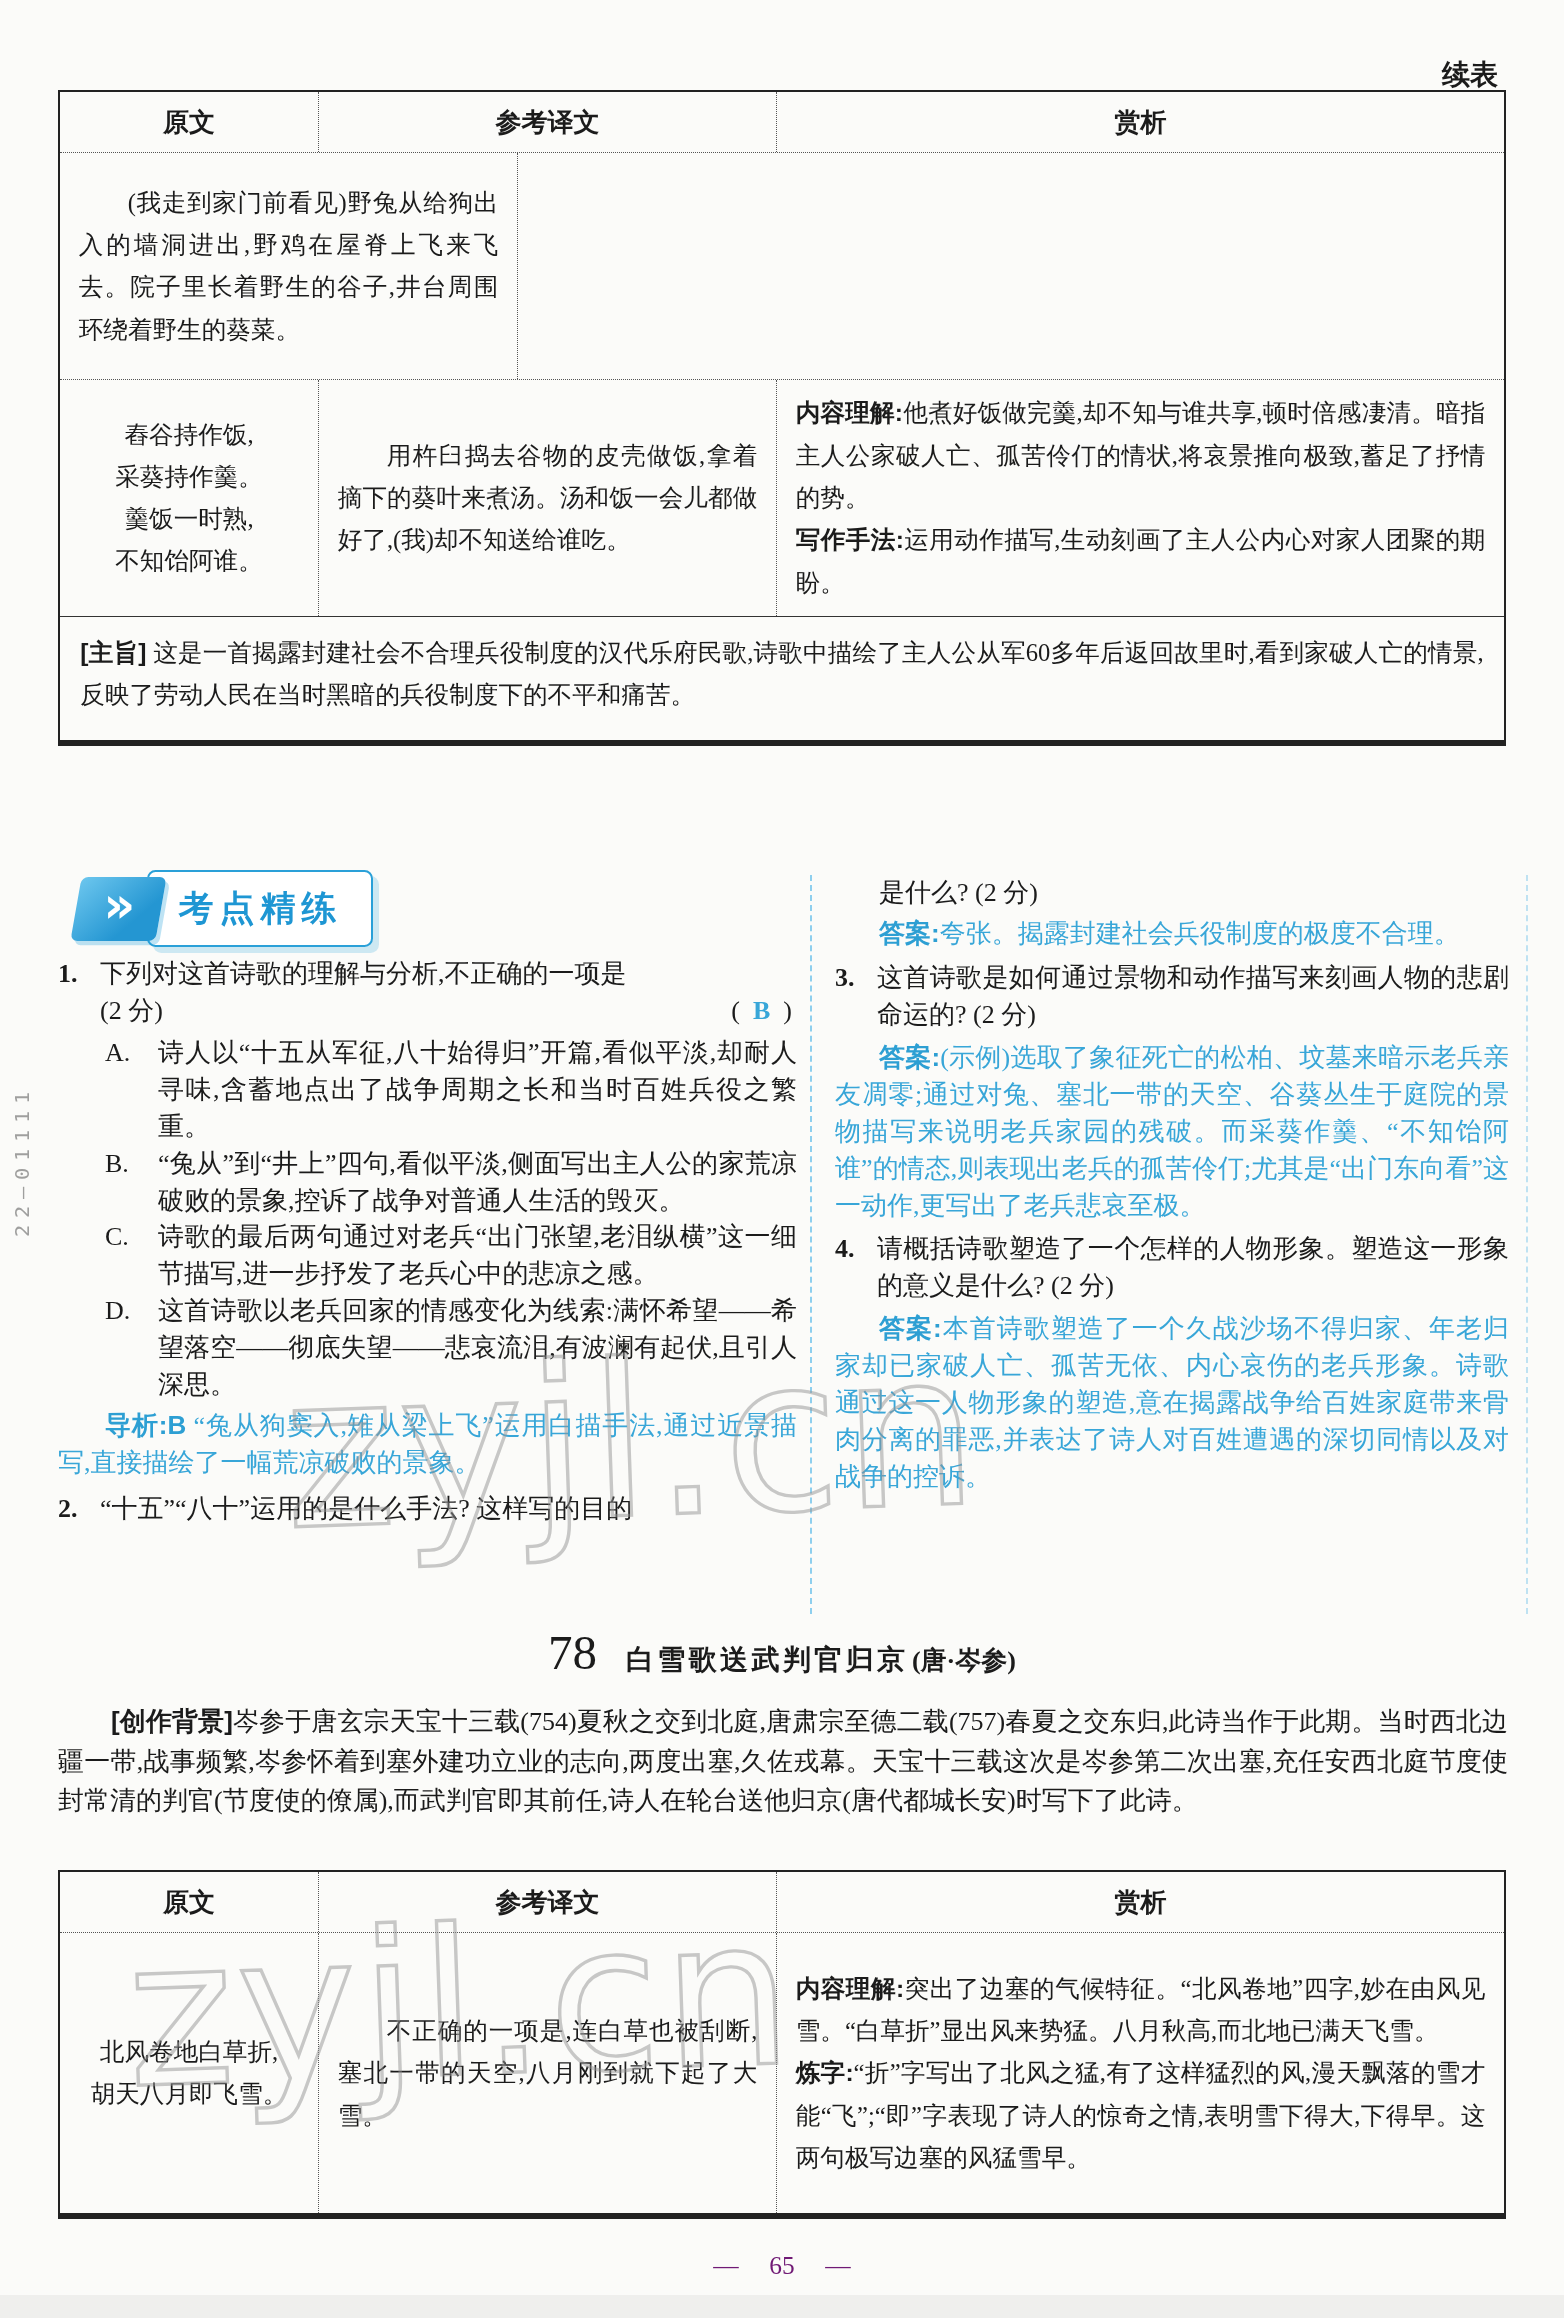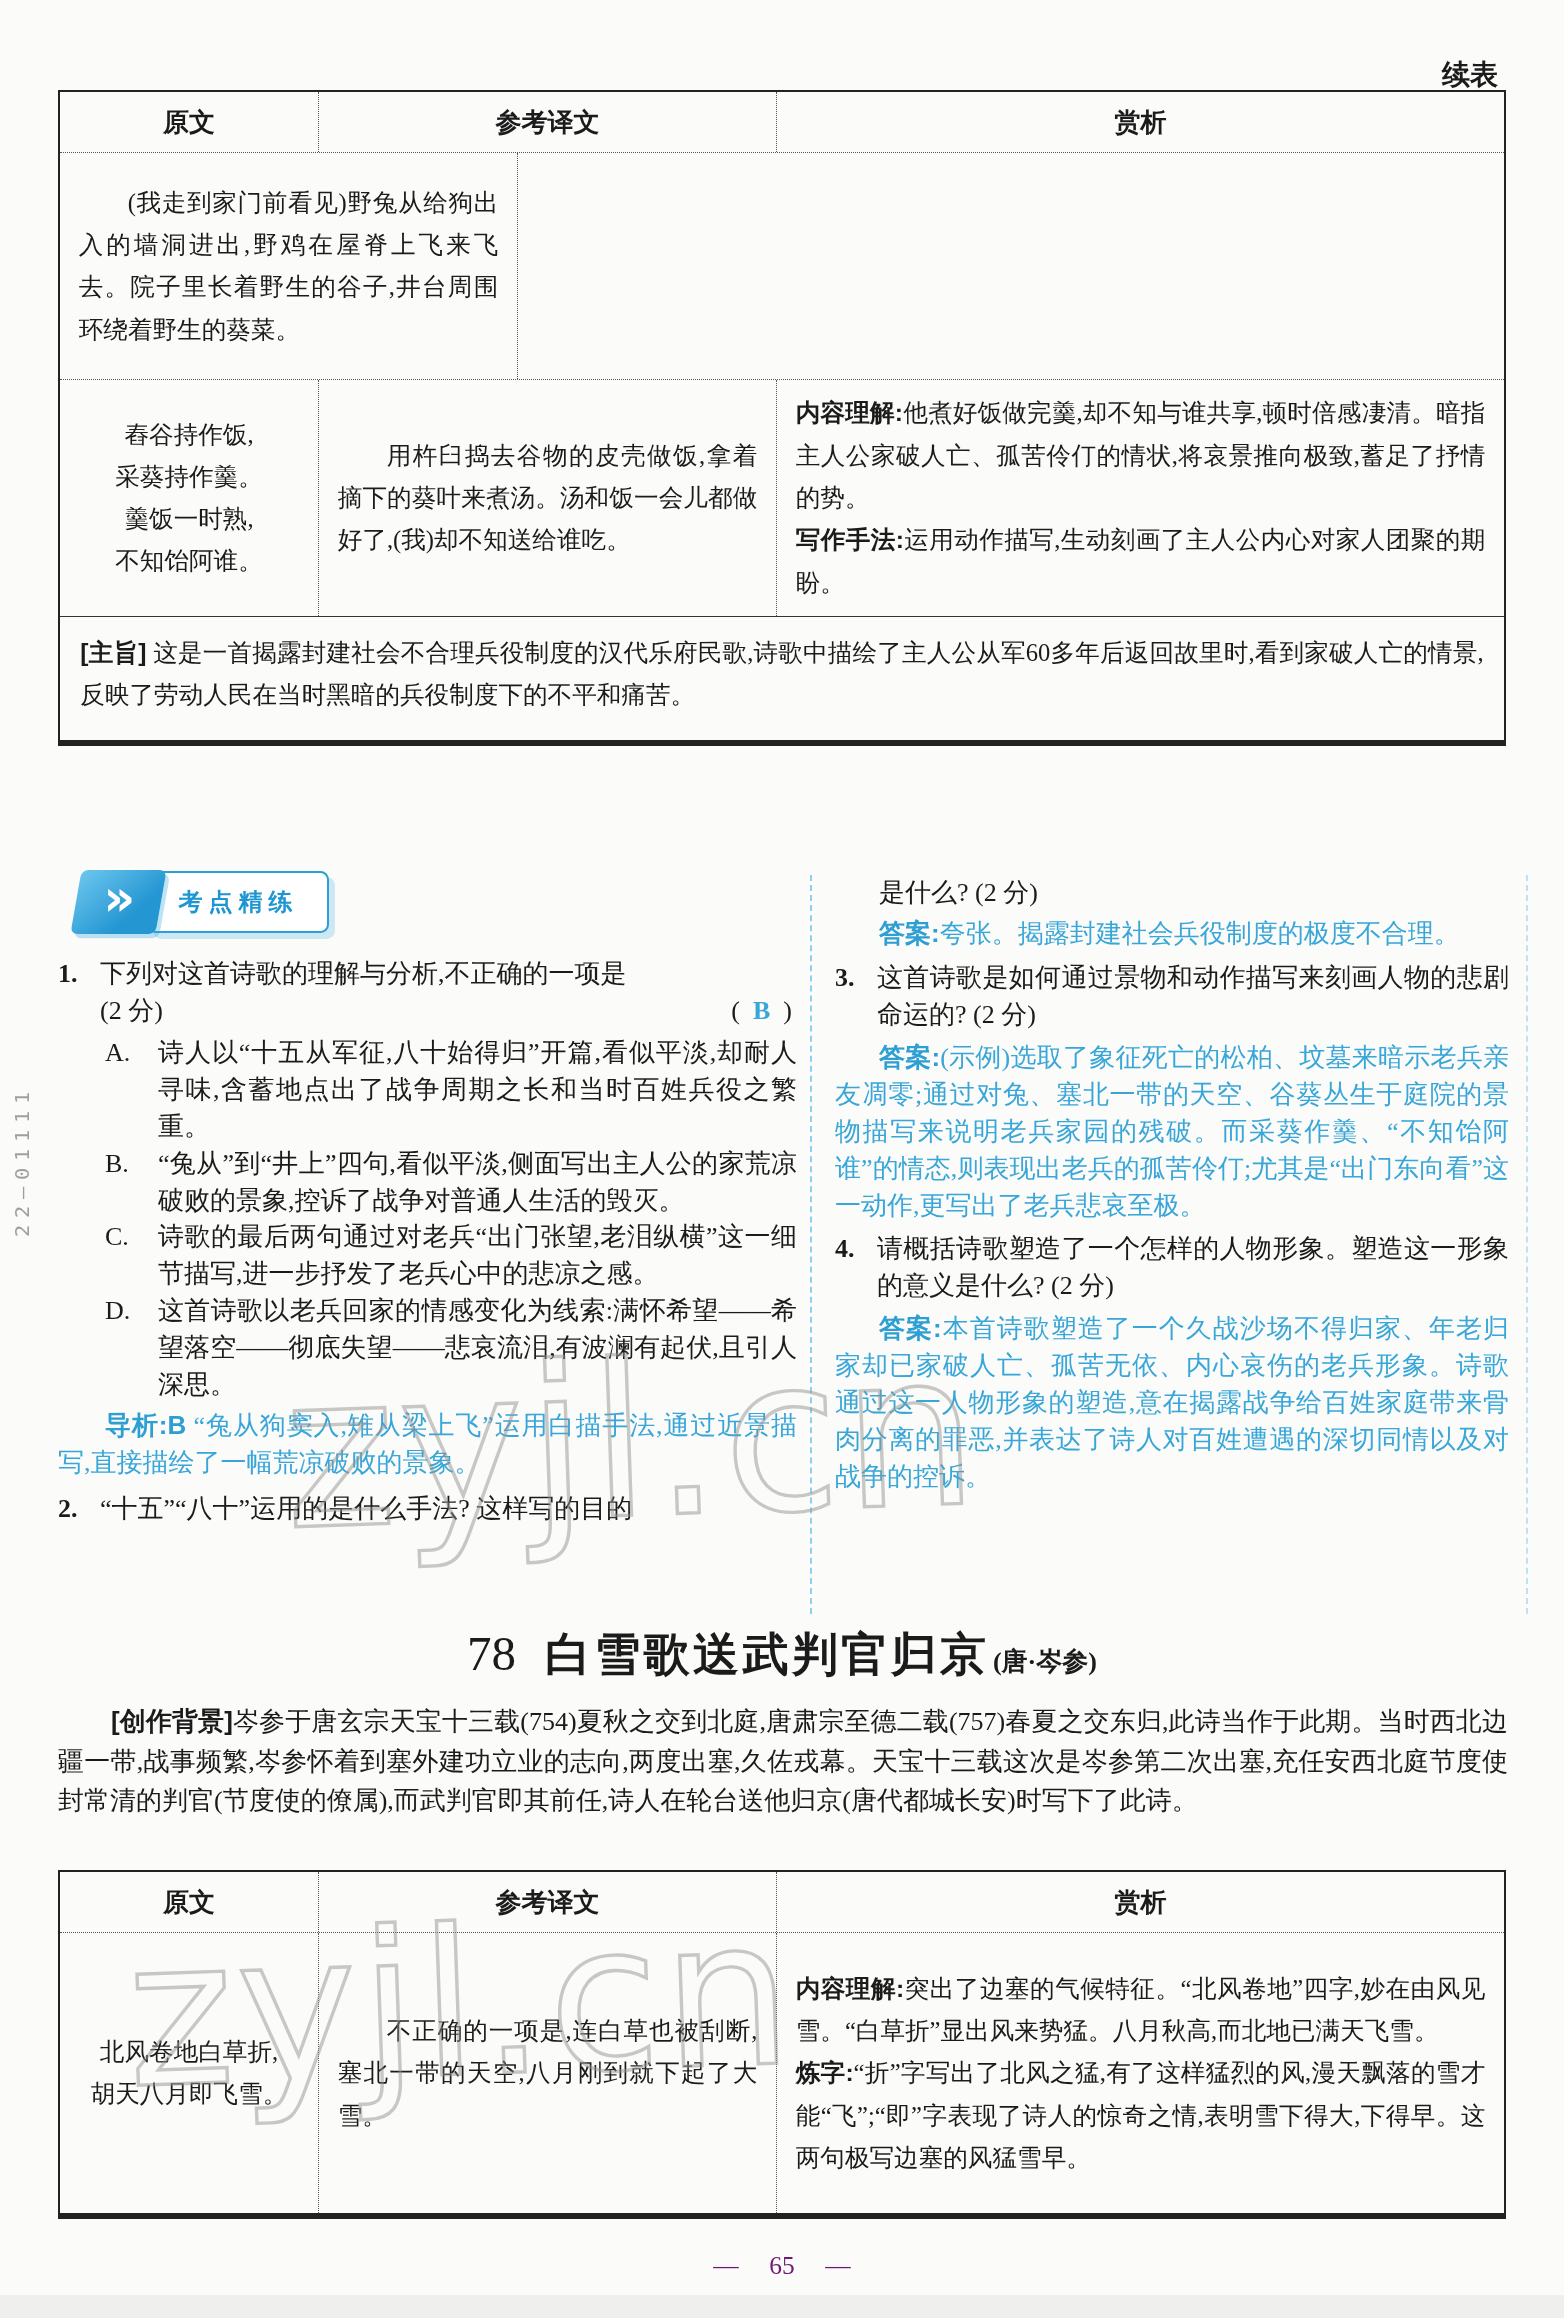--- a/index.html
+++ b/index.html
@@ -28,21 +28,21 @@
   .theme{border-top:1.7px solid #333;padding:15.3px 20.3px;font-size:24.6px;line-height:1.7;text-align:justify;min-height:93px;}
   .theme b{font-family:"Liberation Sans","DejaVu Sans",sans-serif;}
 
   
   .continued{position:absolute;top:56px;right:66px;font-size:28px;font-weight:bold;}
 
   
   .badge{position:absolute;top:870px;left:76px;display:flex;align-items:center;}
   .badge-arrow{width:85px;height:64px;background:linear-gradient(135deg,#6cc6ee 0%,#2496d2 70%);transform:skewX(-10deg);border-radius:6.8px;display:flex;align-items:center;justify-content:center;box-shadow:4.2px 4.2px 0 rgba(41,163,220,.30);}
   .badge-arrow span{color:#fff;font-size:49px;font-weight:bold;transform:skewX(10deg);line-height:1;margin-top:-6.8px;font-family:"DejaVu Sans",sans-serif;}
-  .badge-label{margin-left:-13.6px;background:#fff;border:2.5px solid #2aa0d8;border-radius:8.5px;padding:13px 29px;font-size:24px;font-weight:bold;color:#1e96d3;letter-spacing:6px;font-family:"Liberation Sans","DejaVu Sans",sans-serif;box-shadow:6px 6px 0 rgba(41,163,220,.22);}
+  .badge-label{margin-left:-13.6px;background:#fff;border:2.5px solid #2aa0d8;border-radius:8.5px;padding:13px 29px;font-size:35px;font-weight:bold;color:#1e96d3;letter-spacing:6px;font-family:"Liberation Sans","DejaVu Sans",sans-serif;box-shadow:6px 6px 0 rgba(41,163,220,.22);}
 
   
   .colL{position:absolute;top:956px;left:58px;width:739px;font-size:26px;line-height:1.42;}
   .colR{position:absolute;top:875px;left:835px;width:674px;font-size:26px;line-height:1.42;}
   .divider{position:absolute;top:875px;left:810px;height:739px;border-left:2.5px dashed #8ecfee;}
   .edge-dash{position:absolute;top:875px;left:1526px;height:739px;border-left:2.5px dashed #bfe2f2;}
   .qitem{display:flex;margin:0 0 5.1px 0;}
   .qnum{width:42px;flex:none;font-weight:bold;}
   .qbody{flex:1;text-align:justify;}
   .score-row{display:flex;justify-content:space-between;align-items:baseline;padding-right:5.1px;}
@@ -51,21 +51,21 @@
   .opttext{flex:1;text-align:justify;}
   .blue{color:#38a6d8;}
   .bluebold{color:#2d9fd3;font-weight:bold;font-family:"Liberation Sans","DejaVu Sans",sans-serif;}
   .daoxi{margin:3.4px 0 8.5px 0;color:#38a6d8;text-indent:47px;text-align:justify;}
   .ansp{margin:1.7px 0 6.8px 0;color:#38a6d8;text-indent:44px;text-align:justify;}
   .contline{margin:0 0 3.4px 0;text-indent:44px;}
 
   
   .sec-title{position:absolute;top:1624px;left:0;width:1564px;text-align:center;}
   .sec-num{font-size:49px;margin-right:25.4px;font-family:"Liberation Serif","DejaVu Serif",serif;}
-  .sec-name{font-size:46px;font-weight:900;font-family:"DejaVu Serif","Liberation Serif",serif;letter-spacing:3.4px;}
+  .sec-name{font-size:28px;font-weight:900;font-family:"DejaVu Serif","Liberation Serif",serif;letter-spacing:3.4px;}
   .sec-author{font-size:26px;font-weight:bold;}
   .bg-para{position:absolute;top:1702px;left:58px;width:1450px;font-size:26px;line-height:1.52;text-align:justify;text-indent:53px;margin:0;}
   .bg-para b{font-family:"Liberation Sans","DejaVu Sans",sans-serif;}
 
   
   .footer{position:absolute;top:2214px;left:0;width:1564px;text-align:center;font-size:25.4px;color:#701a75;margin-top:37px;}
   .footer span{margin:0 15.3px;}
 
   
   .wm{position:absolute;font-size:212px;color:transparent;-webkit-text-stroke:3.4px #949494;opacity:.5;letter-spacing:3.4px;font-family:"DejaVu Sans",sans-serif;pointer-events:none;white-space:nowrap;}

